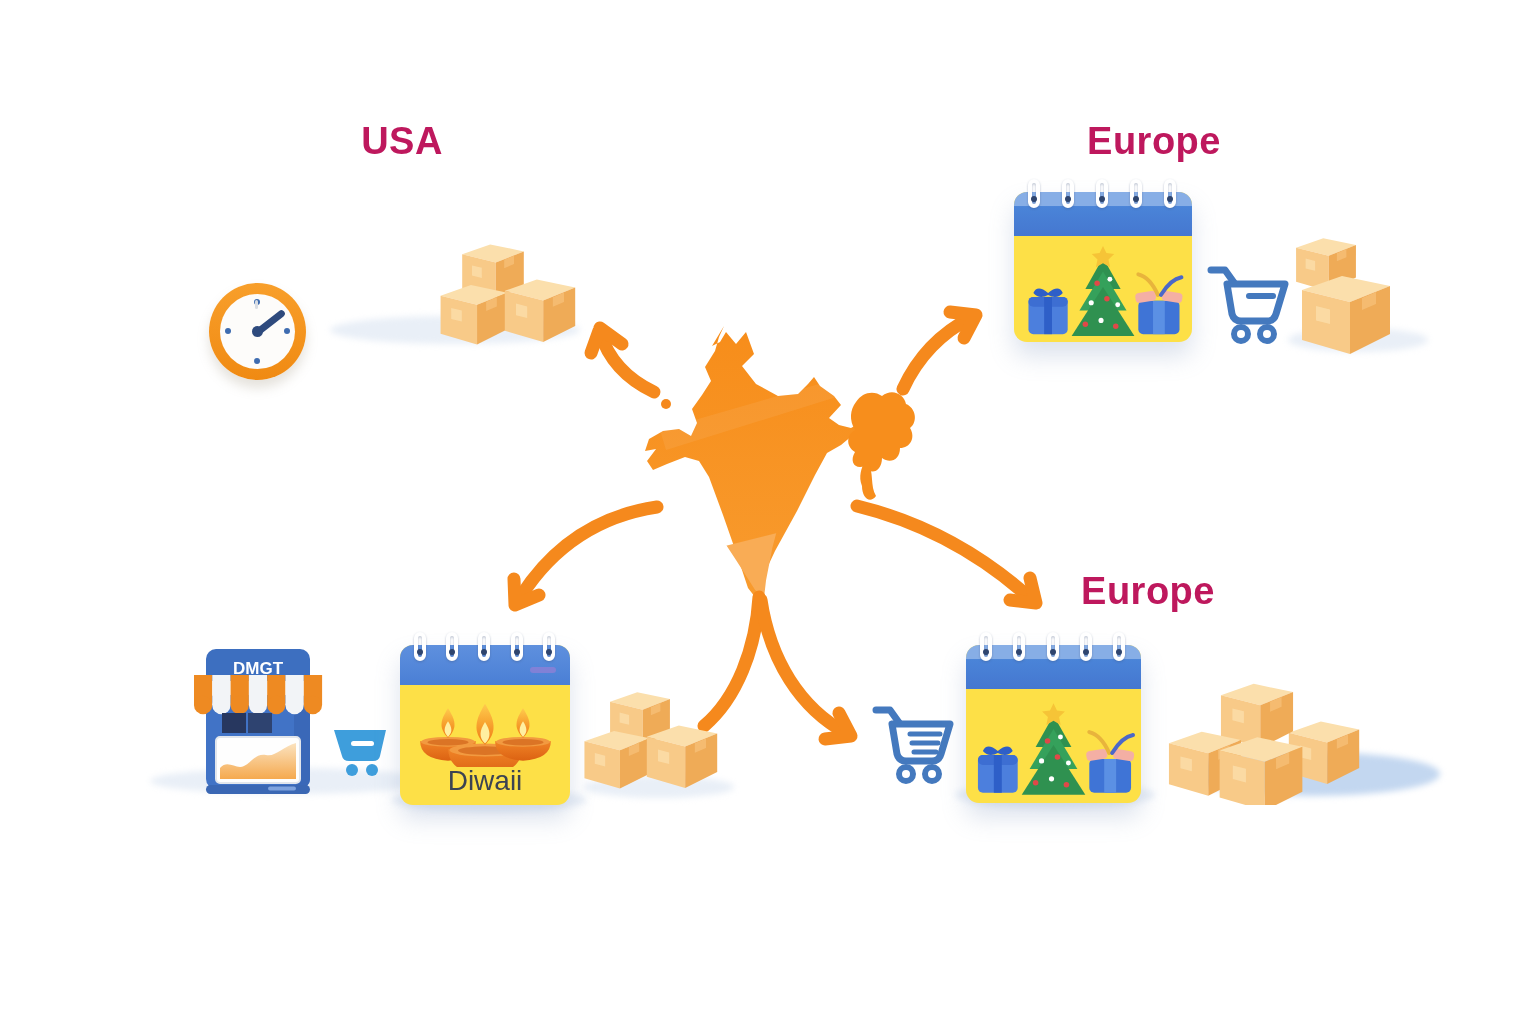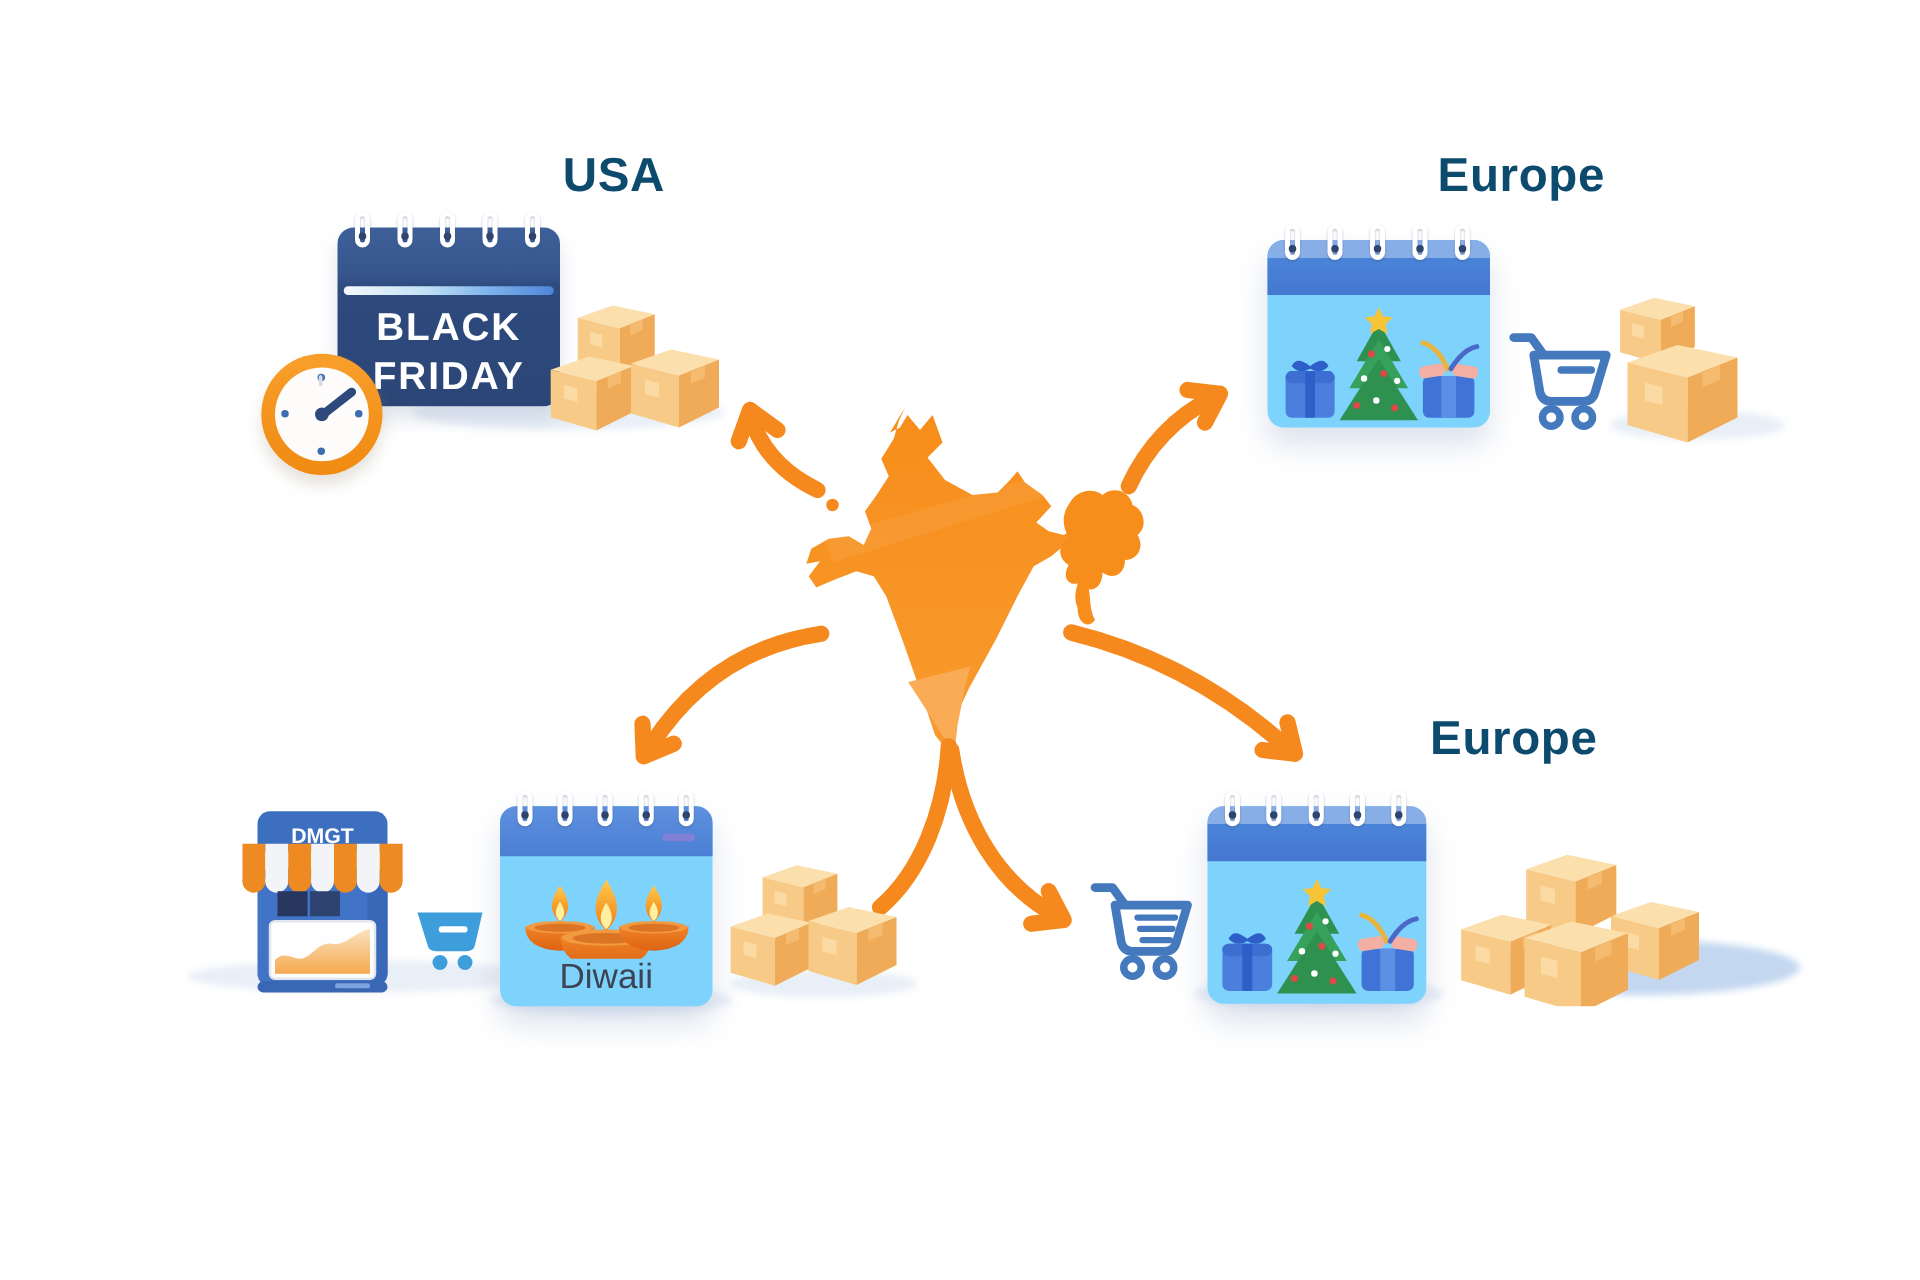--- a/index.html
+++ b/index.html
@@ -2,40 +2,40 @@
 <html><head>
 <meta charset="utf-8">
 <style>
   html,body{margin:0;padding:0;background:#fff;}
   #canvas{position:relative;width:1536px;height:1024px;background:#ffffff;overflow:hidden;
           font-family:"Liberation Sans",sans-serif;}
   .abs{position:absolute;}
   svg{display:block;}
 
   
-  .region-label{position:absolute;width:260px;text-align:right;
-    font-weight:700;font-size:38px;letter-spacing:.5px;color:#0c4a6e;z-index:4;}
+  .region-label{position:absolute;width:260px;text-align:center;
+    font-weight:700;font-size:38px;letter-spacing:.5px;color:#be185d;z-index:4;}
   .holiday-label{position:absolute;width:220px;text-align:center;
     font-weight:700;font-size:37px;color:#3A72B8;z-index:4;}
 
   
   .shadow{position:absolute;border-radius:50%;background:#E9EFF7;filter:blur(3px);z-index:1;}
   .shadow.blue{background:#C3D7F0;}
 
   
   .cal{position:absolute;border-radius:13px;z-index:2;}
   .cal-bf{left:270px;top:182px;width:178px;height:143px;
     background:linear-gradient(180deg,#3E6099 0%,#35548C 28%,#2E4A7E 33%,#2B4676 100%);
     box-shadow:0 10px 16px rgba(110,130,170,.22);}
   .bf-stripe{position:absolute;top:47px;left:5px;right:5px;height:7px;border-radius:4px;
     background:linear-gradient(90deg,#F4F8FD 0%,#C4E2F6 38%,#7FB4EC 68%,#4E86D8 100%);}
   .bf-text{position:absolute;top:61px;width:100%;text-align:center;
     font-weight:700;font-size:31px;line-height:1.25;letter-spacing:1.5px;color:#fff;}
 
-  .cal-euro{background:#7dd3fc;box-shadow:0 14px 24px rgba(140,160,195,.30);}
+  .cal-euro{background:#fde047;box-shadow:0 14px 24px rgba(140,160,195,.30);}
   .euro-header{position:absolute;top:0;left:0;right:0;height:44px;border-radius:13px 13px 0 0;
     background:linear-gradient(180deg,#87AEE6 0%,#87AEE6 32%,#4A84D8 33%,#4577D0 100%);}
   .diwali-header{position:absolute;top:0;left:0;right:0;height:40px;border-radius:13px 13px 0 0;
     background:linear-gradient(180deg,#5E90DE 0%,#4A7FD5 100%);}
   .header-chip{position:absolute;top:22px;right:14px;width:26px;height:6px;border-radius:3px;
     background:#8D7FD6;opacity:.8;}
 
   .spiral{position:absolute;top:-13px;width:12px;height:29px;box-sizing:border-box;
     border:4px solid #fff;border-radius:7px;background:transparent;
     filter:drop-shadow(0 1px 1px rgba(60,80,120,.35));}
@@ -136,32 +136,20 @@
   <div class="shadow" style="left:330px;top:316px;width:250px;height:28px;"></div>
   <div class="shadow" style="left:1288px;top:328px;width:140px;height:24px;"></div>
   <div class="shadow" style="left:150px;top:768px;width:280px;height:26px;"></div>
   <div class="shadow" style="left:392px;top:788px;width:195px;height:24px;"></div>
   <div class="shadow" style="left:584px;top:776px;width:150px;height:22px;"></div>
   <div class="shadow" style="left:955px;top:782px;width:200px;height:26px;"></div>
   <div class="shadow blue" style="left:1185px;top:752px;width:255px;height:44px;"></div>
 
   <div class="region-label" style="left:272px;top:120px;">USA</div>
 
-  <div class="cal cal-bf">
-    <span class="spiral" style="left:8%;"></span>
-    <span class="spiral" style="left:27%;"></span>
-    <span class="spiral" style="left:46%;"></span>
-    <span class="spiral" style="left:65%;"></span>
-    <span class="spiral" style="left:84%;"></span>
-    <div class="bf-stripe"></div>
-    <div class="bf-text">
-      <div>BLACK</div>
-      <div>FRIDAY</div>
-    </div>
-  </div>
 
   <div class="clock">
     <div class="clock-face"></div>
     <span class="clock-dot" style="left:45px;top:16px;"></span>
     <span class="clock-dot" style="left:75px;top:45px;"></span>
     <span class="clock-dot" style="left:45px;top:75px;"></span>
     <span class="clock-dot" style="left:16px;top:45px;"></span>
     <div class="clock-tick"></div>
     <div class="clock-hand"></div>
     <div class="clock-center"></div>

